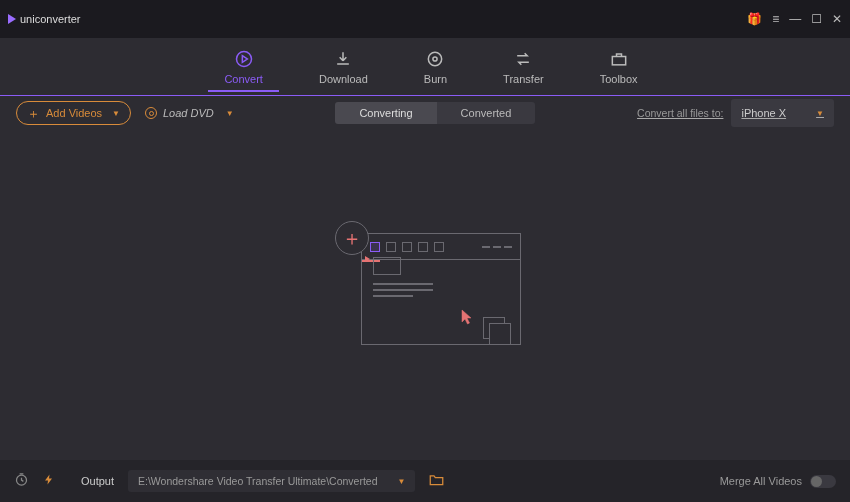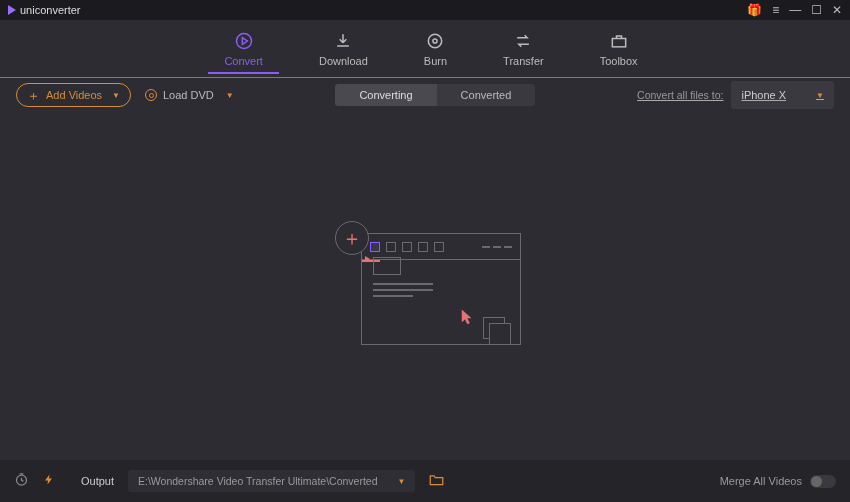--- a/index.html
+++ b/index.html
@@ -1,19 +1,19 @@
 <!DOCTYPE html>
 <html><head>
 <meta charset="utf-8">
 <style>
   * { box-sizing: border-box; margin: 0; padding: 0; font-family: -apple-system, "Segoe UI", Arial, sans-serif; }
   body { width: 850px; height: 502px; background: #2d2c32; color: #aaa; overflow: hidden; position: relative; }
 
   
-  .titlebar { height: 20px; background: #1b1a1f; display: flex; align-items: center; padding: 0 8px; }
+  .titlebar { height: 38px; background: #1b1a1f; display: flex; align-items: center; padding: 0 8px; }
   .titlebar .logo { display: flex; align-items: center; gap: 4px; }
   .titlebar .logo-icon { width: 0; height: 0; border-left: 8px solid #9a6cff; border-top: 5px solid transparent; border-bottom: 5px solid transparent; }
   .titlebar .app-name { color: #ddd; font-size: 11px; font-weight: 500; }
   .titlebar .spacer { flex: 1; }
   .titlebar .win-controls { display: flex; gap: 10px; align-items: center; }
   .titlebar .win-controls span { color: #bbb; font-size: 12px; cursor: pointer; line-height: 1; }
   .titlebar .gift { color: #e57373; font-size: 12px; }
 
   
   .maintabs { height: 58px; display: flex; justify-content: center; gap: 56px; align-items: center; border-bottom: 1px solid #8b5cf6; background: #2d2c32; padding-left: 12px; }
@@ -23,21 +23,21 @@
   .maintab.active::after { content: ""; position: absolute; bottom: -1px; left: -16px; right: -16px; height: 2px; background: #8b5cf6; }
   .maintab svg { width: 20px; height: 20px; }
   .maintab .icon-stroke { stroke: #bbb; fill: none; stroke-width: 1.8; }
   .maintab.active .icon-stroke { stroke: #8b5cf6; }
 
   
   .subbar { height: 34px; display: flex; align-items: center; padding: 0 16px; gap: 14px; font-size: 11px; }
   .add-files { display: flex; align-items: center; border: 1px solid #d88b3a; border-radius: 14px; height: 24px; padding: 0 10px; color: #d88b3a; gap: 6px; cursor: pointer; }
   .add-files .plus { font-size: 13px; line-height: 1; }
   .add-files .caret { margin-left: 4px; font-size: 8px; }
-  .load-dvd { display: flex; align-items: center; gap: 6px; color: #bbb; cursor: pointer; }
+  .load-dvd { display: flex; align-items: center; gap: 6px; color: #bbb; cursor: pointer; font-style: italic; }
   .load-dvd .disc { width: 12px; height: 12px; border: 1.5px solid #d88b3a; border-radius: 50%; position: relative; }
   .load-dvd .disc::after { content: ""; position: absolute; top: 3px; left: 3px; width: 3px; height: 3px; border: 1px solid #d88b3a; border-radius: 50%; }
   .load-dvd .caret { color: #d88b3a; font-size: 8px; margin-left: 6px; }
 
   .subbar .spacer { flex: 1; }
   .subtabs { display: flex; border-radius: 3px; overflow: hidden; }
   .subtab { background: #3a3940; color: #bbb; padding: 5px 24px; cursor: pointer; font-size: 11px; }
   .subtab.active { background: #4a4950; color: #ddd; }
 
   .convert-to { display: flex; align-items: center; gap: 8px; text-decoration: underline; }

